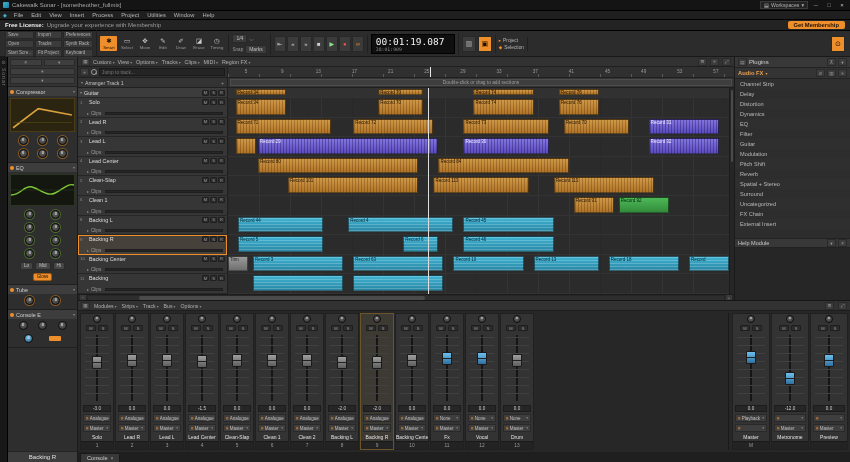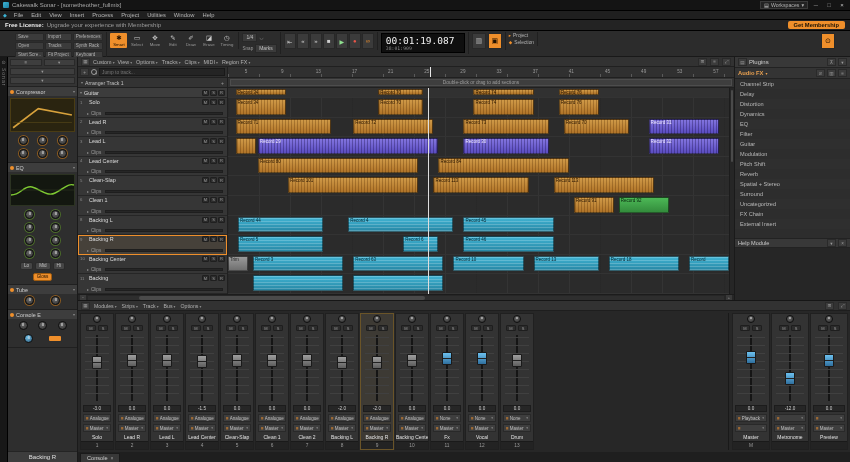--- a/index.html
+++ b/index.html
@@ -21,21 +21,21 @@
 .menu-lead{color:#3bb3d4;font-size:5px;margin-right:2px}
 .menu-item{padding:0 4px;font-size:5.8px;color:#b5b5b5}
 
 
 .licensebar{height:11px;background:#232323;display:flex;align-items:center;padding:0 5px;gap:3px;border-bottom:1px solid #000}
 .lic-strong{color:#ececec;font-weight:bold;font-size:6px}
 .lic-text{color:#9a9a9a;font-size:6px}
 .lic-btn{background:#ef8f2b;color:#1d1305;padding:1px 6px;border-radius:2px;font-weight:bold;font-size:5.8px}
 
 
-.toolbar{height:26px;background:#2c2c2c;border-bottom:1px solid #191919;display:flex;align-items:flex-start;padding:1px 12px}
+.toolbar{height:26px;background:#2c2c2c;border-bottom:1px solid #191919;display:flex;align-items:center;padding:1px 2px}
 .tb-group{border-right:1px solid #202020;padding:1px 3px;display:flex;align-items:center;gap:2px}
 #file-grid{display:grid;grid-template-columns:repeat(3,auto);gap:1px}
 .fg-btn{background:#3b3b3b;border:1px solid #282828;padding:0 2px;font-size:4.6px;color:#b0b0b0;border-radius:1px;white-space:nowrap;line-height:6px}
 #tools{display:flex;gap:1px}
 .tool{width:17px;display:flex;flex-direction:column;align-items:center;justify-content:center;gap:1px;border-radius:1px;padding:1px 0}
 .tool .ti{font-size:6.5px;color:#cccccc;line-height:7px}
 .tool .tl{font-size:4.3px;color:#9a9a9a}
 .tool.active{background:#ef8f2b}
 .tool.active .ti,.tool.active .tl{color:#221100}
 .snap-col{display:flex;flex-direction:column;justify-content:center;gap:2px}

